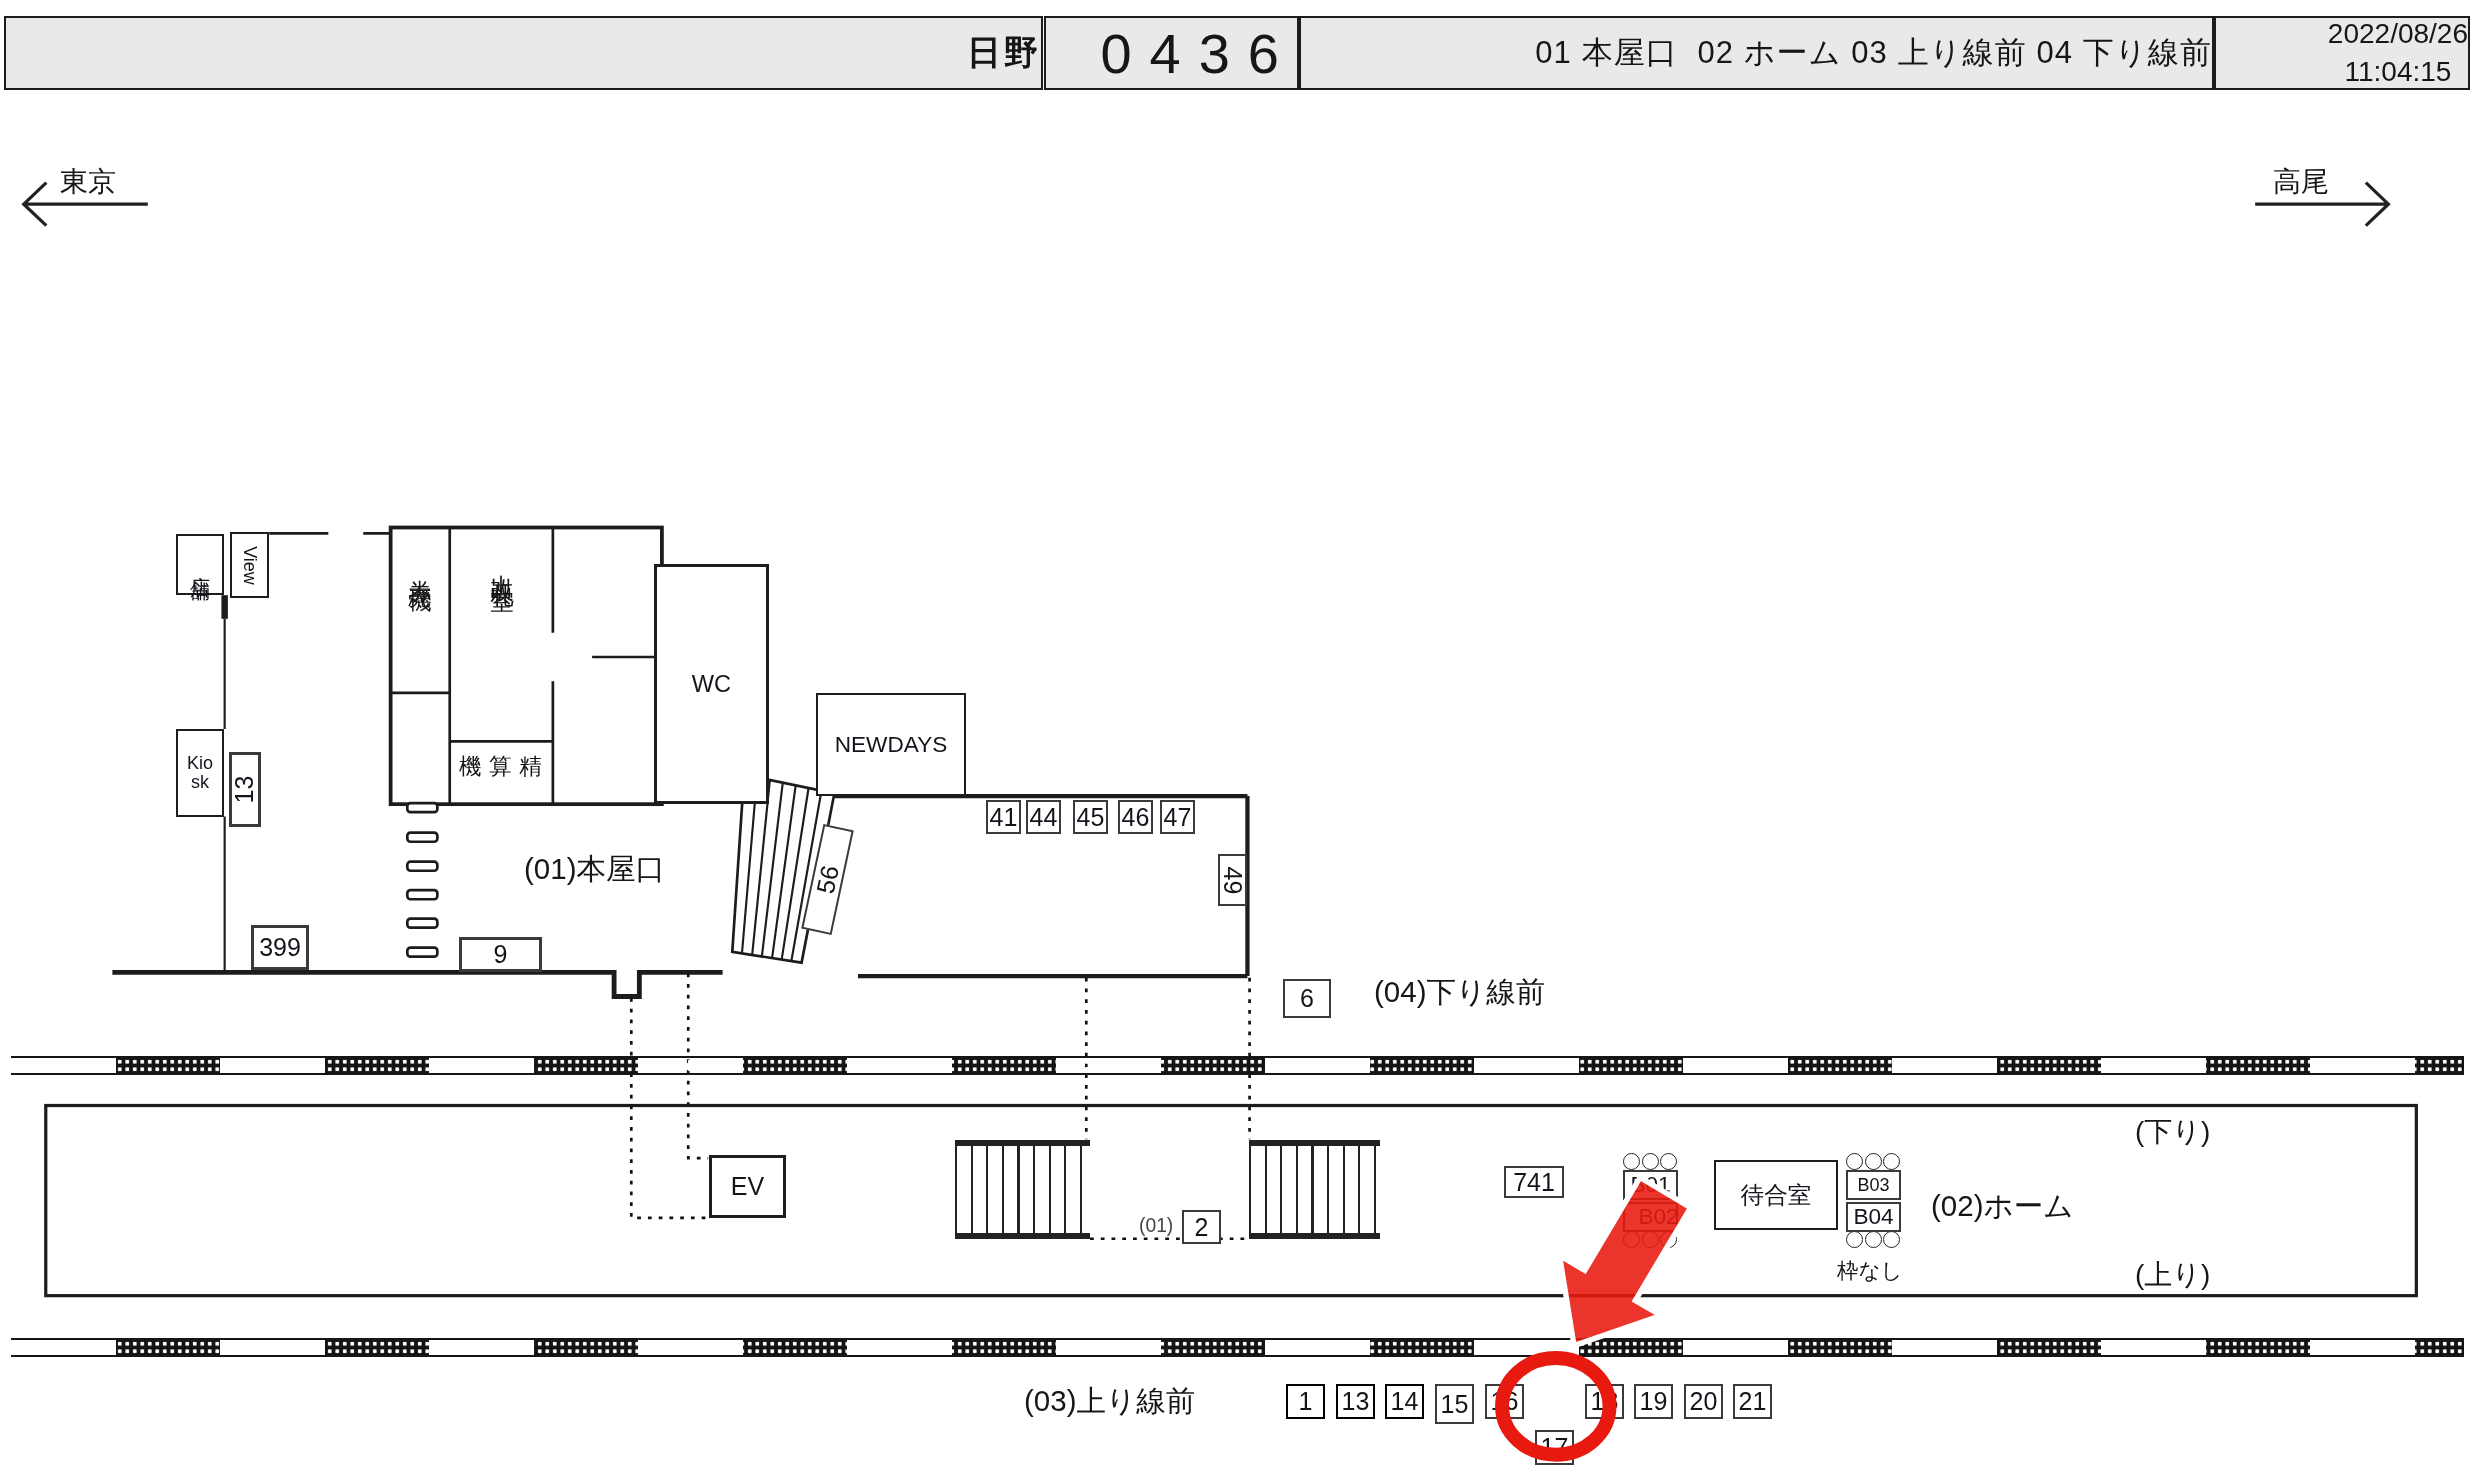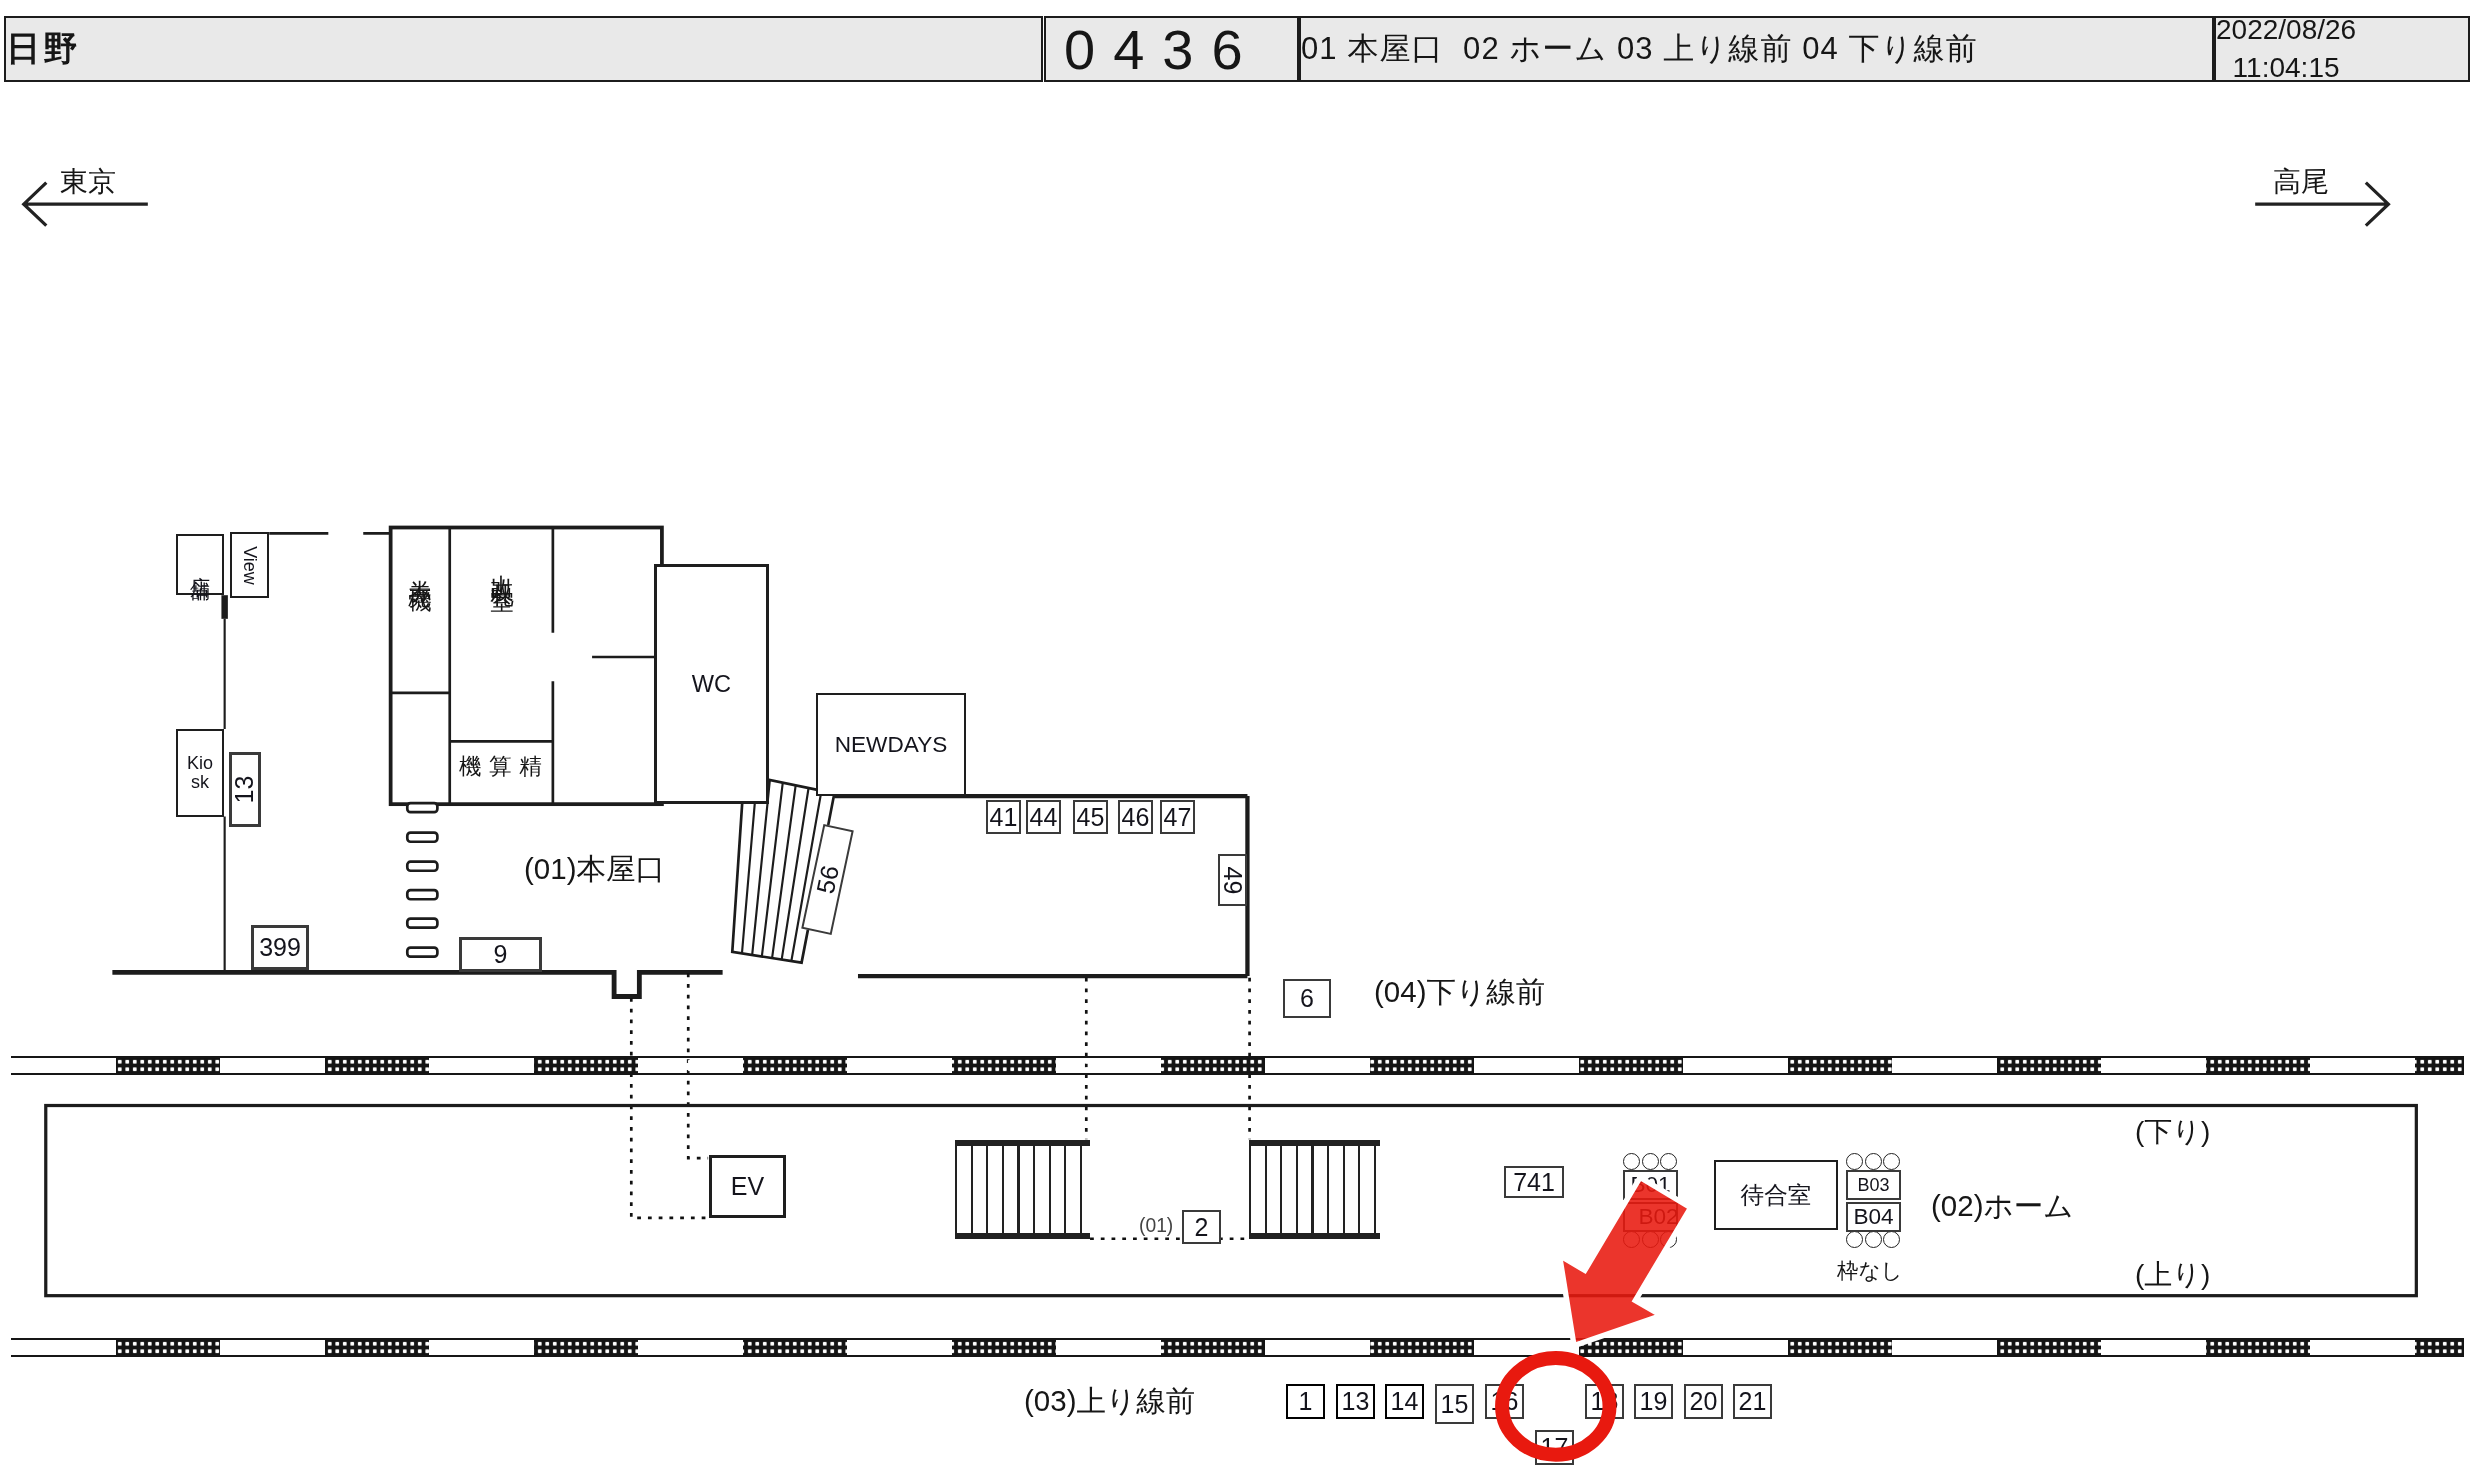--- a/index.html
+++ b/index.html
@@ -1,20 +1,20 @@
 <!DOCTYPE html>
 <html style="font-size:8.6px"><head>
 <meta charset="utf-8">
 <style>
   html,body{margin:0;padding:0;background:#fff;}
   #stage{position:relative;width:2475px;height:1481px;background:#ffffff;
          font-family:"Liberation Sans",sans-serif;color:#161616;overflow:hidden;}
   
-  .hdr{position:absolute;top:16px;height:66px;background:#e9e9e9;border:2.1px solid #1c1c1c;
-       display:flex;align-items:center;justify-content:flex-start;box-sizing:border-box;}
+  .hdr{position:absolute;top:16px;height:74px;background:#e9e9e9;border:2.1px solid #1c1c1c;
+       display:flex;align-items:center;justify-content:flex-end;box-sizing:border-box;}
   .station{font-size:34px;font-weight:bold;letter-spacing:3.2px;}
   .code{font-size:56px;letter-spacing:18px;text-indent:18px;}
   .zones{font-size:31px;letter-spacing:1.1px;white-space:pre;}
   .dt{font-size:28px;text-align:center;line-height:1.35;}
   
   .plate{position:absolute;background:#fff;border:2.1px solid #3a3a3a;box-sizing:border-box;
          display:flex;align-items:center;justify-content:center;font-size:25px;color:#14141c;}
   .plate.bold{border:2.7px solid #000;}
   
   .room{position:absolute;background:#fff;border:2.1px solid #1e1e1e;box-sizing:border-box;

